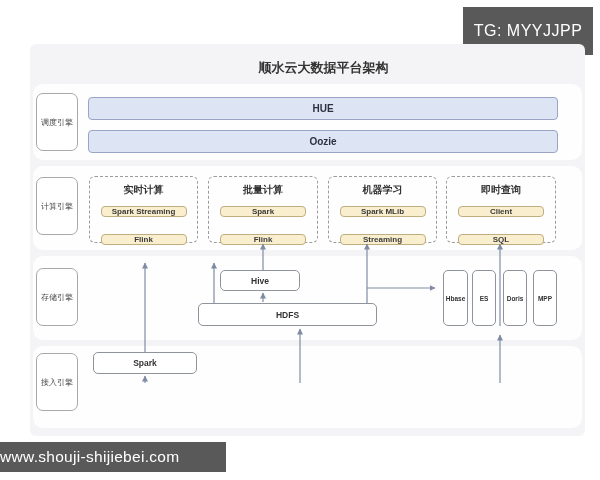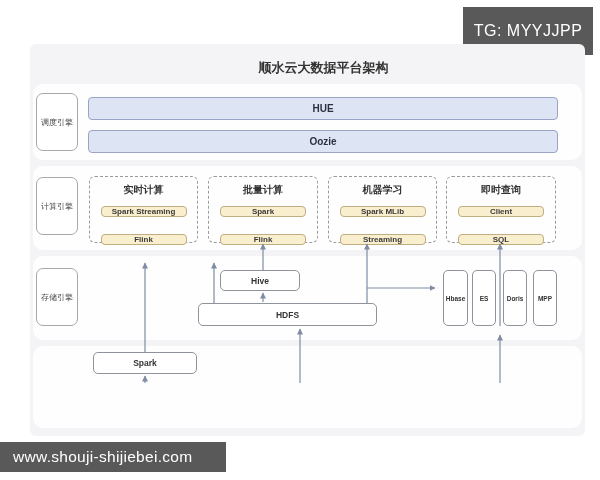--- a/index.html
+++ b/index.html
@@ -9,21 +9,21 @@
   }
   
   .tg-badge{
     position:absolute;top:7px;right:7px;width:130px;height:48px;
     background:#595959;color:#fff;font-size:16px;letter-spacing:.5px;
     display:flex;align-items:center;justify-content:center;
   }
   .site-watermark{
     position:absolute;left:0;top:442px;width:226px;height:30px;
     background:#595959;color:#fff;font-size:15.5px;
-    display:flex;align-items:center;padding-left:13px;box-sizing:border-box;
+    display:flex;align-items:center;box-sizing:border-box;
     letter-spacing:.3px;
     text-align:right;
   }
   
   .card{
     position:absolute;left:30px;top:44px;width:555px;height:392px;
     background:#f4f4f6;border-radius:6px;
   }
   .title{
     position:absolute;top:15px;left:16px;width:100%;text-align:center;
@@ -84,20 +84,21 @@
   <div class="title">顺水云大数据平台架构</div>
 
   <div class="band" id="band-sched"></div>
   <div class="band" id="band-compute"></div>
   <div class="band" id="band-storage"></div>
   <div class="band" id="band-ingest"></div>
 
   <div class="layer-label" style="left:6px;top:49px">调度引擎</div>
   <div class="layer-label" style="left:6px;top:133px">计算引擎</div>
   <div class="layer-label" style="left:6px;top:224px">存储引擎</div>
+  <div class="layer-label" style="left:6px;top:309px">接入引擎</div>
 
   <div class="bluebar" style="left:58px;top:53px;width:470px;height:23px">HUE</div>
   <div class="bluebar" style="left:58px;top:86px;width:470px;height:23px">Oozie</div>
 
   <div class="grp" style="left:59px;width:109px">
     <div class="grp-title">实时计算</div>
     <div class="grp-item">Spark Streaming</div>
     <div class="grp-item">Flink</div>
   </div>
   <div class="grp" style="left:178px;width:110px">

